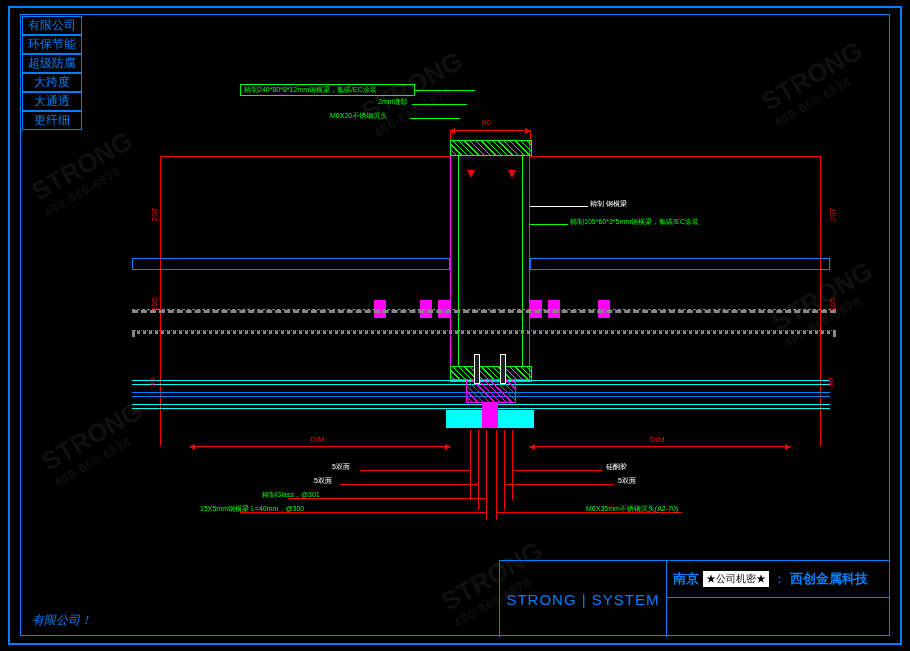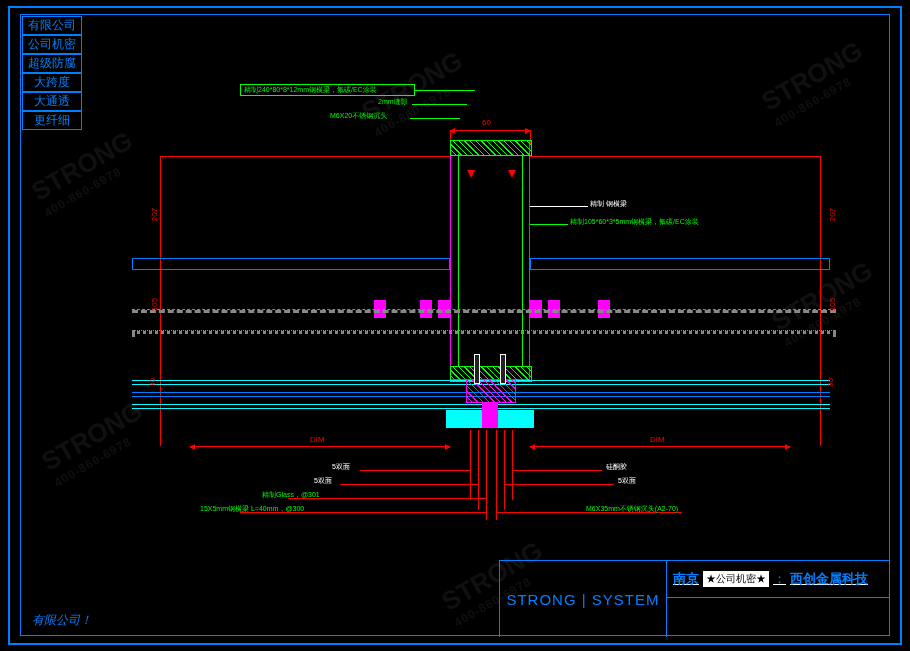--- a/index.html
+++ b/index.html
@@ -67,21 +67,20 @@
   .brand sup { font-size: 8px; }
   .strong-system {
     font-size: 15px;
     color: #0080ff;
     letter-spacing: 1px;
   }
   .tb-right {
     flex: 1;
     display: flex;
     flex-direction: column;
-    text-decoration: underline;
   }
   .tb-row1 {
     flex: 0 0 36px;
     border-bottom: 1px solid #0080ff;
     display: flex;
     align-items: center;
     gap: 4px;
     padding: 0 6px;
     font-size: 13px;
     color: #0080ff;
@@ -191,21 +190,21 @@
 </div>
 <div class="wm" style="left:40px; top:420px">
   <span>STRONG</span><small>400-860-6978</small>
 </div>
 <div class="wm" style="left:440px; top:560px">
   <span>STRONG</span><small>400-860-6978</small>
 </div>
 
 <div class="tag-list">
   <div class="tag">有限公司</div>
-  <div class="tag">公司机密</div>
+  <div class="tag">环保节能</div>
   <div class="tag">超级防腐</div>
   <div class="tag">大跨度</div>
   <div class="tag">大通透</div>
   <div class="tag">更纤细</div>
 </div>
 
 <div class="dwg">
 
   <div class="hline red arrow-l arrow-r" style="left:420px; top:30px; width:80px"></div>
   <span class="dim-txt" style="left:452px; top:18px">60</span>

